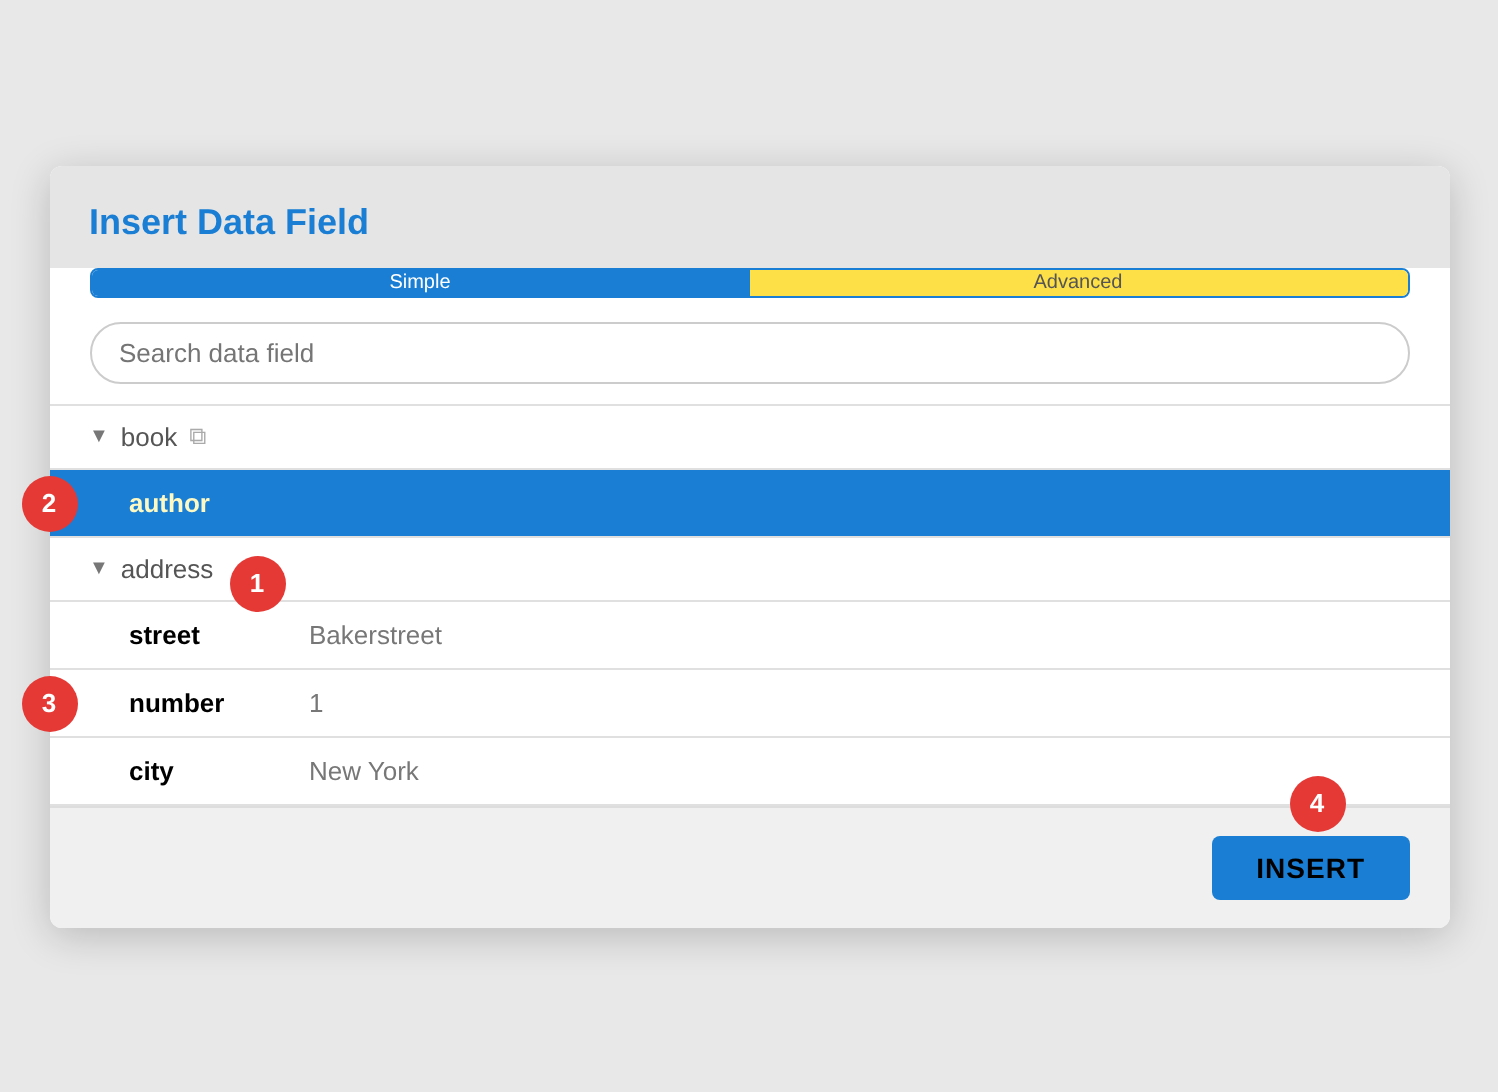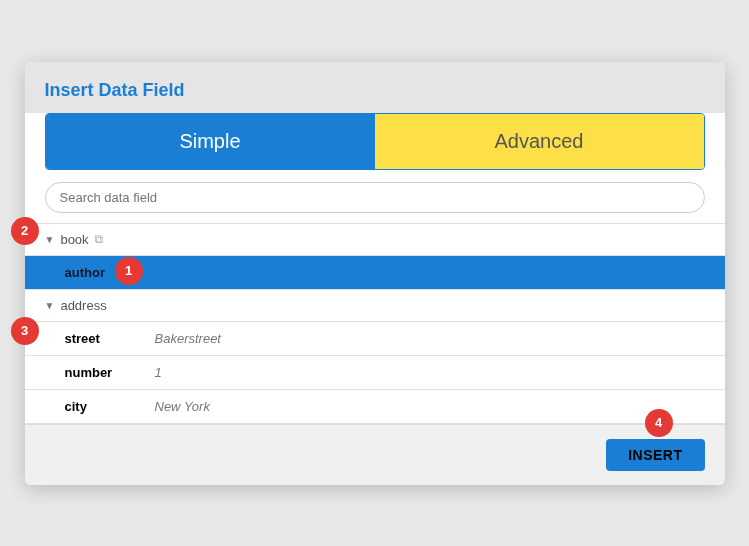--- a/index.html
+++ b/index.html
@@ -38,23 +38,23 @@
     .tab-row {
       display: flex;
       border: 1.5px solid #1a7fd4;
       border-radius: 4px;
       overflow: hidden;
       margin: 0 20px 12px 20px;
     }
 
     .tab {
       flex: 1;
-      padding: 16px 0;
+      padding: 1px 0;
       text-align: center;
-      font-size: 20px;
+      font-size: 10px;
       font-weight: 500;
       cursor: pointer;
     }
 
     .tab.active {
       background: #1a7fd4;
       color: #fff;
     }
 
     .tab.inactive {
@@ -124,28 +124,27 @@
     }
 
     .data-row .field-name {
       font-size: 13px;
       font-weight: 600;
       min-width: 80px;
       color: inherit;
     }
 
     .data-row.selected .field-name {
-      color: #0f172a;
+      color: #fef9c3;
     }
 
     .data-row .field-value {
       font-size: 13px;
       color: #777;
       margin-left: 10px;
-      font-style: italic;
     }
 
     .data-row.selected .field-value {
       color: #d0e8ff;
     }
 
     .dialog-footer {
       display: flex;
       justify-content: flex-end;
       align-items: center;

